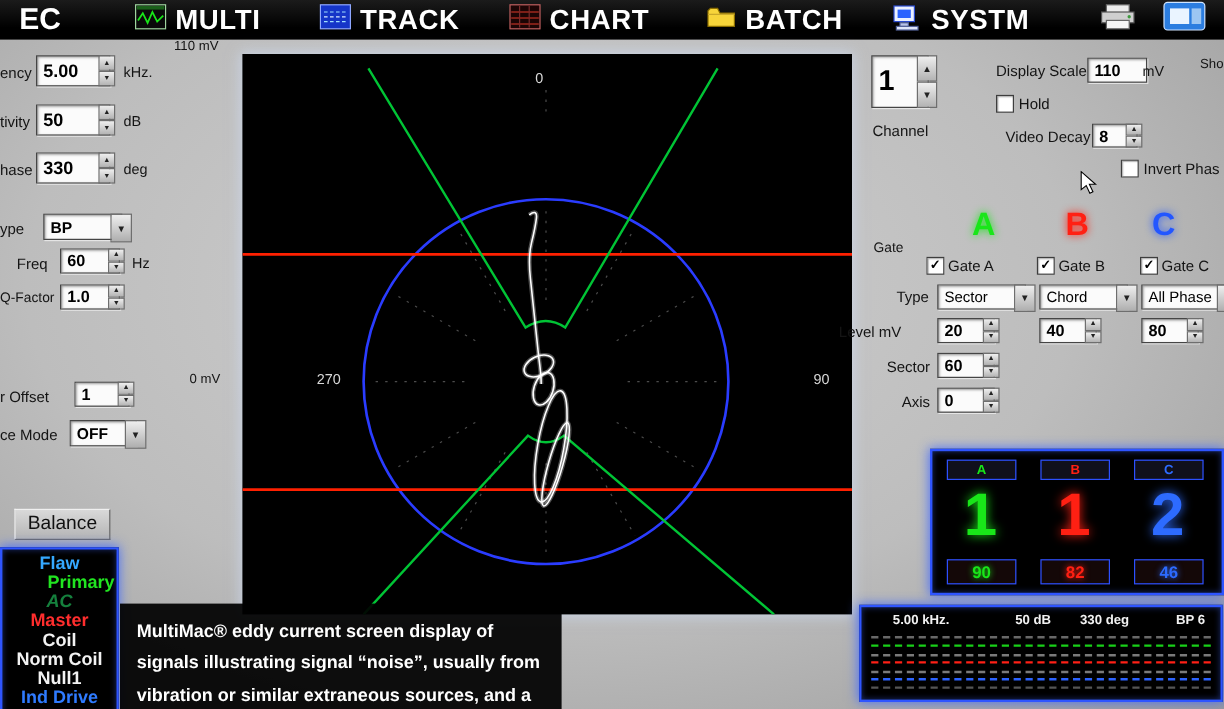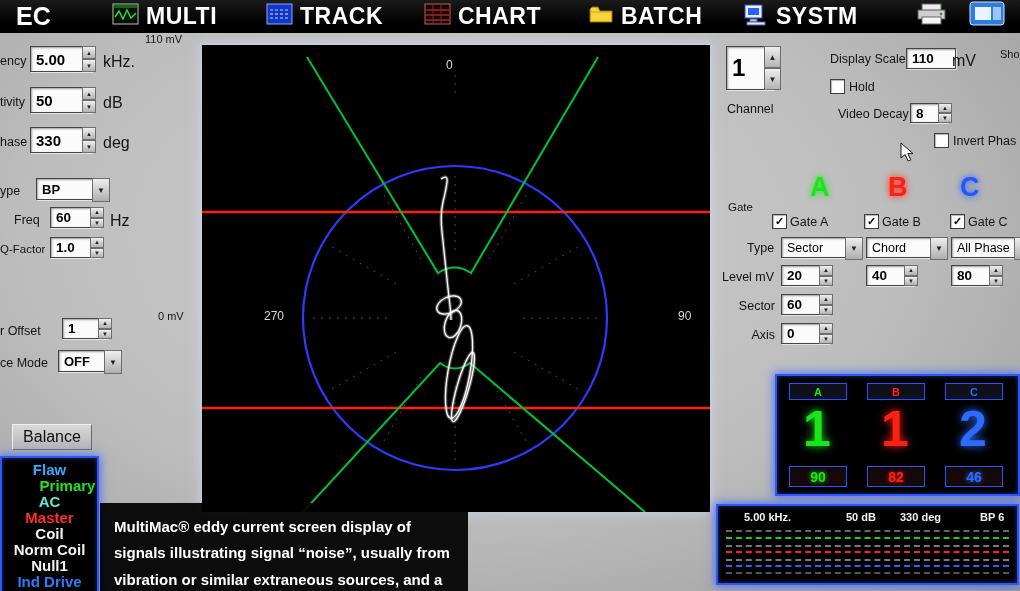--- a/index.html
+++ b/index.html
@@ -7,21 +7,21 @@
     font-family:"Liberation Sans",sans-serif;
     background:radial-gradient(ellipse at 45% 40%, #cfcfcf 0%, #bdbdbd 55%, #9a9a9a 100%);}
   
   #toolbar{position:absolute;left:0;top:0;width:1020px;height:33px;
     background:linear-gradient(#1b1b1b,#000 70%);}
   .tb-btn{position:absolute;top:1px;height:31px;display:flex;align-items:center;gap:7px;
     color:#fff;font-weight:bold;font-size:23px;letter-spacing:.5px;cursor:default;}
   .tb-ec{position:absolute;left:16px;top:2px;color:#fff;font-weight:bold;font-size:25px;}
   
   .lbl{position:absolute;font-size:12.5px;color:#141414;white-space:nowrap;}
-  .unit{position:absolute;font-size:16px;color:#141414;white-space:nowrap;}
+  .unit{position:absolute;font-size:12px;color:#141414;white-space:nowrap;}
   .val{position:absolute;background:#fbfbfb;border:1px solid #454545;
     box-shadow:inset 1px 1px 2px rgba(0,0,0,.38),1px 1px 0 rgba(255,255,255,.6);
     color:#000;font-weight:bold;display:flex;align-items:center;padding:0 5px;font-size:15px;}
   .val.small{font-size:13.5px;}
   .ddval{font-weight:bold;font-size:13px;}
   .ddplain{font-weight:normal;font-size:12.5px;}
   .spin{position:absolute;width:14px;display:flex;flex-direction:column;}
   .spin span{flex:1;display:flex;align-items:center;justify-content:center;font-size:6px;
     color:#222;background:linear-gradient(#efefef,#b3b3b3);border:1px solid #6e6e6e;}
   .dda{position:absolute;width:16px;display:flex;align-items:center;justify-content:center;
@@ -192,21 +192,21 @@
 
   <span class="lbl" style="left:0;top:356px">ce Mode</span>
   <div class="val ddval" style="left:58px;top:350px;width:44px;height:20px">OFF</div>
   <div class="dda" style="left:104px;top:350px;height:22px">▼</div>
 
   <div id="balance">Balance</div>
 
   <div class="bpanel" style="left:0;top:456px;width:95px;height:135px;padding-top:4px">
     <div class="listitem" style="color: rgb(53, 168, 255);">Flaw</div>
     <div class="listitem" style="color: rgb(33, 228, 33); margin-left: 36px;">Primary</div>
-    <div class="listitem" style="color: #5eead4;">AC</div>
+    <div class="listitem" style="color: #15803d; font-style: italic;">AC</div>
     <div class="listitem" style="color: rgb(255, 45, 45);">Master</div>
     <div class="listitem" style="color: rgb(242, 242, 242);">Coil</div>
     <div class="listitem" style="color: rgb(242, 242, 242);">Norm Coil</div>
     <div class="listitem" style="color: rgb(242, 242, 242);">Null1</div>
     <div class="listitem" style="color: rgb(47, 123, 255);">Ind Drive</div>
   </div>
 
   <span class="lbl" style="left:145px;top:33px;font-size:11px">110 mV</span>
   <span class="lbl" style="left:158px;top:310px;font-size:11px">0 mV</span>
 
@@ -302,21 +302,21 @@
   <span class="lbl" style="left:968px;top:215px">Gate C</span>
 
   <span class="lbl" style="left:747px;top:241px">Type</span>
   <div class="val ddplain" style="left:781px;top:237px;width:62px;height:19px">Sector</div>
   <div class="dda" style="left:845px;top:237px;height:21px">▼</div>
   <div class="val ddplain" style="left:866px;top:237px;width:62px;height:19px">Chord</div>
   <div class="dda" style="left:930px;top:237px;height:21px">▼</div>
   <div class="val ddplain" style="left:951px;top:237px;width:62px;height:19px">All Phase</div>
   <div class="dda" style="left:1014px;top:237px;height:21px">▼</div>
 
-  <span class="lbl" style="left:722px;top:270px;width:52px;text-align:left">Level mV</span>
+  <span class="lbl" style="left:699px;top:270px;width:52px;text-align:left">Level mV</span>
   <div class="val small" style="left:781px;top:265px;width:36px;height:19px">20</div>
   <div class="spin" style="left:819px;top:265px;height:21px">
     <span>▲</span>
       <span>▼</span>
   </div>
   <div class="val small" style="left:866px;top:265px;width:36px;height:19px">40</div>
   <div class="spin" style="left:904px;top:265px;height:21px">
     <span>▲</span>
       <span>▼</span>
   </div>

